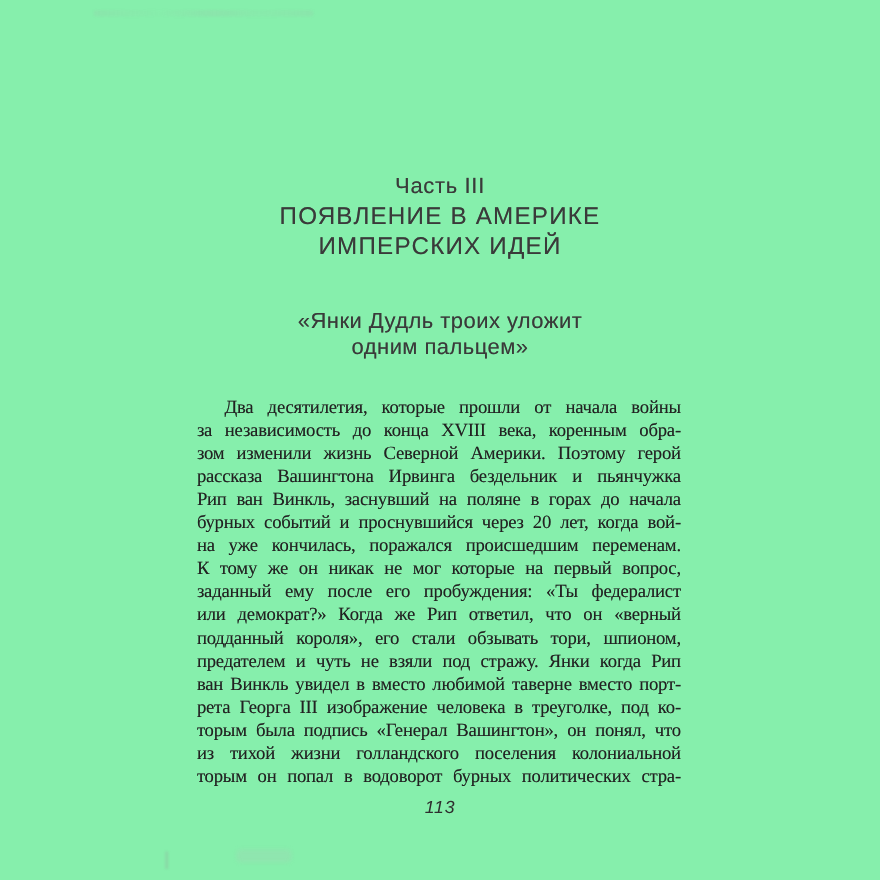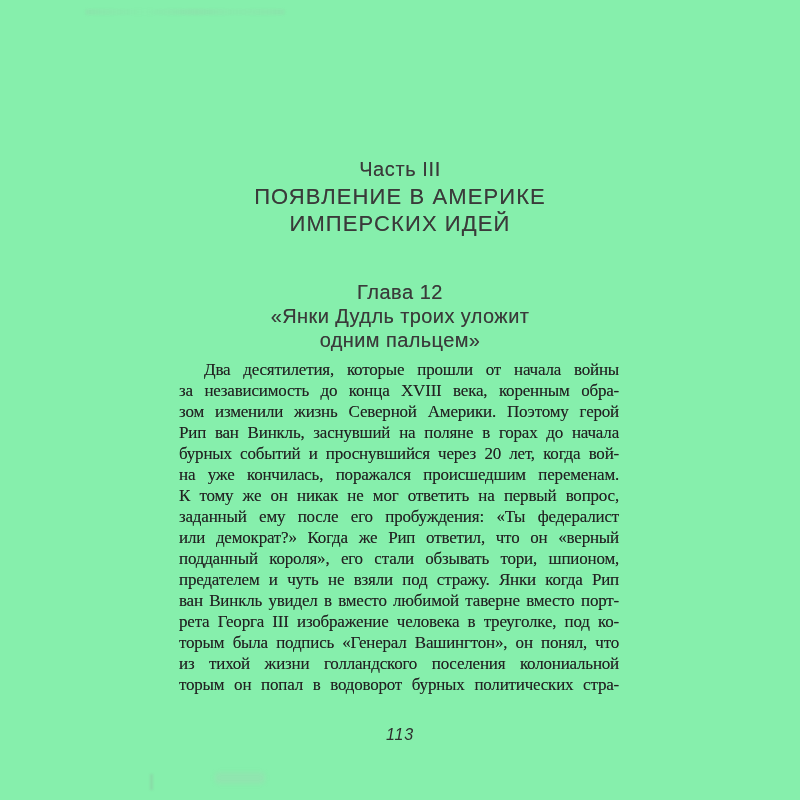--- a/index.html
+++ b/index.html
@@ -130,35 +130,35 @@
 
   <div class="part-heading">
     <div class="part-kicker">Часть III</div>
     <div class="part-title">
         <div class="part-title-line">ПОЯВЛЕНИЕ В АМЕРИКЕ</div>
         <div class="part-title-line">ИМПЕРСКИХ ИДЕЙ</div>
       </div>
   </div>
 
   <div class="chapter-heading">
-    <div class="chapter-kicker">Глава 12</div>
     <div class="chapter-title">
         <div class="chapter-title-line">«Янки Дудль троих уложит</div>
         <div class="chapter-title-line">одним пальцем»</div>
       </div>
   </div>
 
   <div class="body-text">
       <div class="body-line">Два десятилетия, которые прошли от начала войны</div>
       <div class="body-line">за независимость до конца XVIII века, коренным обра-</div>
       <div class="body-line">зом изменили жизнь Северной Америки. Поэтому герой</div>
+      <div class="body-line">рассказа Вашингтона Ирвинга бездельник и пьянчужка</div>
       <div class="body-line">Рип ван Винкль, заснувший на поляне в горах до начала</div>
       <div class="body-line">бурных событий и проснувшийся через 20 лет, когда вой-</div>
       <div class="body-line">на уже кончилась, поражался происшедшим переменам.</div>
-      <div class="body-line">К тому же он никак не мог ответить на первый вопрос,</div>
+      <div class="body-line">К тому же он никак не мог которые на первый вопрос,</div>
       <div class="body-line">заданный ему после его пробуждения: «Ты федералист</div>
       <div class="body-line">или демократ?» Когда же Рип ответил, что он «верный</div>
       <div class="body-line">подданный короля», его стали обзывать тори, шпионом,</div>
       <div class="body-line">предателем и чуть не взяли под стражу. Янки когда Рип</div>
       <div class="body-line">ван Винкль увидел в вместо любимой таверне вместо порт-</div>
       <div class="body-line">рета Георга III изображение человека в треуголке, под ко-</div>
       <div class="body-line">торым была подпись «Генерал Вашингтон», он понял, что</div>
       <div class="body-line">из тихой жизни голландского поселения колониальной</div>
       <div class="body-line">торым он попал в водоворот бурных политических стра-</div>
     </div>

